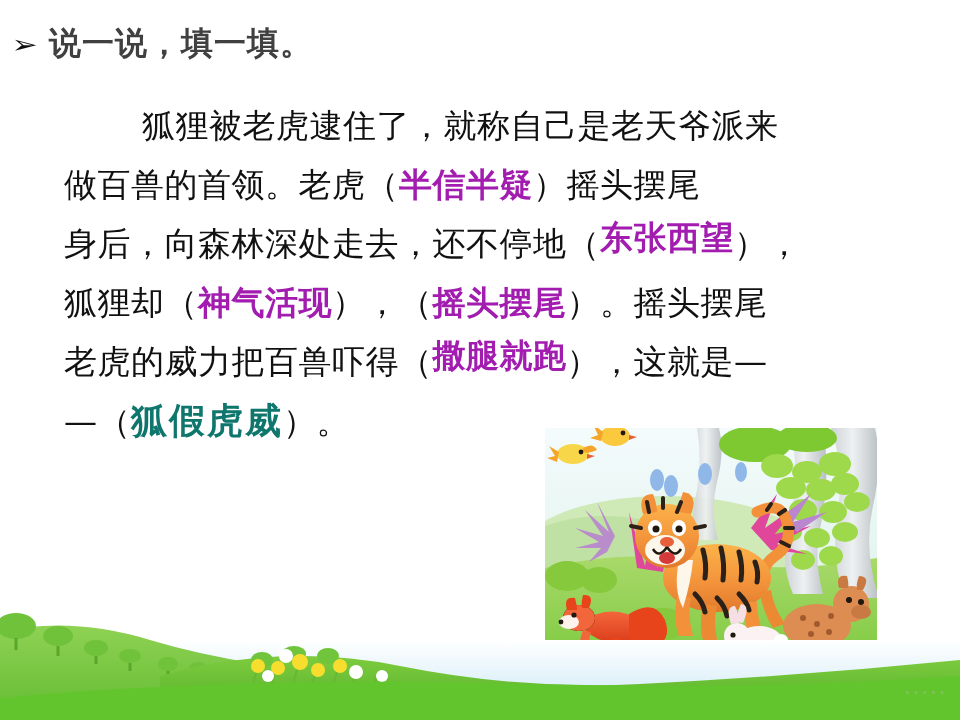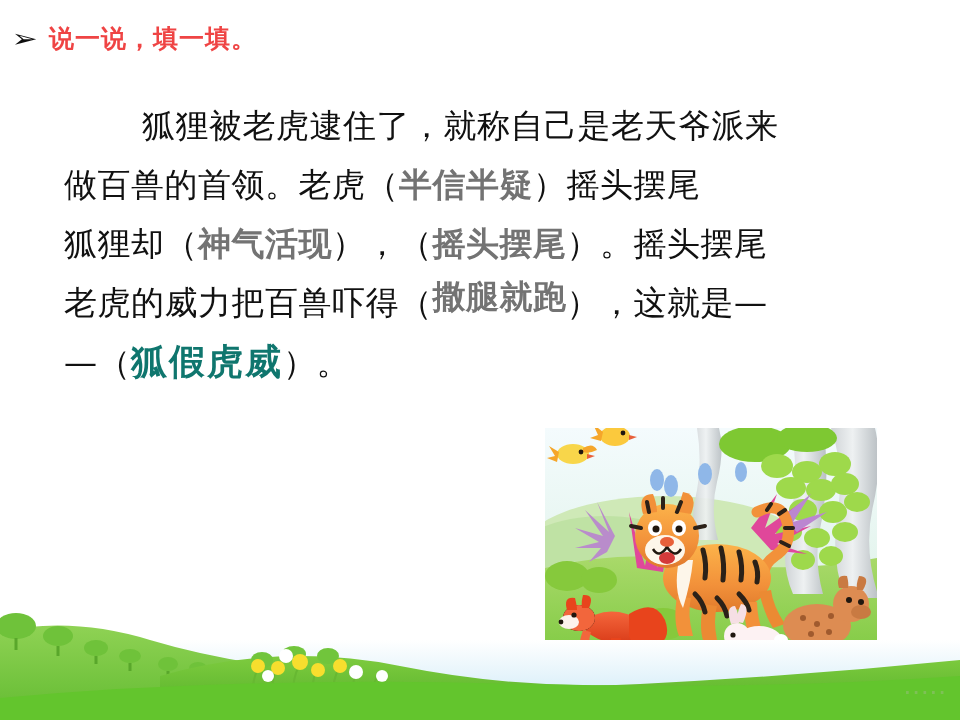--- a/index.html
+++ b/index.html
@@ -28,23 +28,23 @@
   }
   #bullet-arrow {
     font-size: 25px;
     line-height: 1;
     color: #0d0d0d;
     font-family: "DejaVu Sans", "Liberation Sans", sans-serif;
     transform: scaleX(1.25);
     display: inline-block;
   }
   #heading-text {
-    font-size: 25px;
+    font-size: 32px;
     font-weight: bold;
-    color: #ef4444;
+    color: #404040;
     letter-spacing: 1px;
     font-family: "DejaVu Serif", "Liberation Serif", serif;
     text-align: center;
   }
 
   
   #body-block {
     position: absolute;
     left: 64px;
     top: 96px;
@@ -53,21 +53,21 @@
   .bodyline {
     height: 59px;
     line-height: 59px;
     white-space: nowrap;
     font-size: 33px;
     color: #111111;
     letter-spacing: 0.5px;
   }
   .bodyline .seg { display: inline; }
   .blank-blue {
-    color: #737373;
+    color: #a21caf;
     font-weight: bold;
   }
   .blank-blue.raised { position: relative; top: -6px; display: inline-block; }
   .answer-red {
     color: #0f766e;
     font-weight: bold;
     font-size: 36px;
     letter-spacing: 2px;
   }
   .paren { color: #111111; }
@@ -112,20 +112,21 @@
 <div id="slide">
 
   <div id="heading">
     <span id="bullet-arrow">➢</span>
     <span id="heading-text">说一说，填一填。</span>
   </div>
 
   <div id="body-block">
       <div class="bodyline"><span class="indent"></span><span class="seg ">狐狸被老虎逮住了，就称自己是老天爷派来</span></div>
       <div class="bodyline"><span class="seg ">做百兽的首领</span><span class="seg ">。老虎</span><span class="seg paren">（</span><span class="seg blank-blue">半信半疑</span><span class="seg paren">）</span><span class="seg ">摇头摆尾</span></div>
+      <div class="bodyline"><span class="seg ">身后，向森林深处走去，还不停地</span><span class="seg paren">（</span><span class="seg blank-blue raised">东张西望</span><span class="seg paren">）</span><span class="seg ">，</span></div>
       <div class="bodyline"><span class="seg ">狐狸却</span><span class="seg paren">（</span><span class="seg blank-blue">神气活现</span><span class="seg paren">）</span><span class="seg ">，</span><span class="seg paren">（</span><span class="seg blank-blue">摇头摆尾</span><span class="seg paren">）</span><span class="seg ">。摇头摆尾</span></div>
       <div class="bodyline"><span class="seg ">老虎的威力把百兽吓得</span><span class="seg paren">（</span><span class="seg blank-blue raised">撒腿就跑</span><span class="seg paren">）</span><span class="seg ">，这就是—</span></div>
       <div class="bodyline"><span class="seg ">—</span><span class="seg paren">（</span><span class="seg answer-red">狐假虎威</span><span class="seg paren">）</span><span class="seg ">。</span></div>
     </div>
 
   <div id="illustration">
     <svg width="332" height="240" viewBox="0 0 332 240" xmlns="http://www.w3.org/2000/svg">
       <defs>
         <linearGradient id="skyg" x1="0" y1="0" x2="0" y2="1">
           <stop offset="0%" stop-color="#f4fbfd"></stop>

